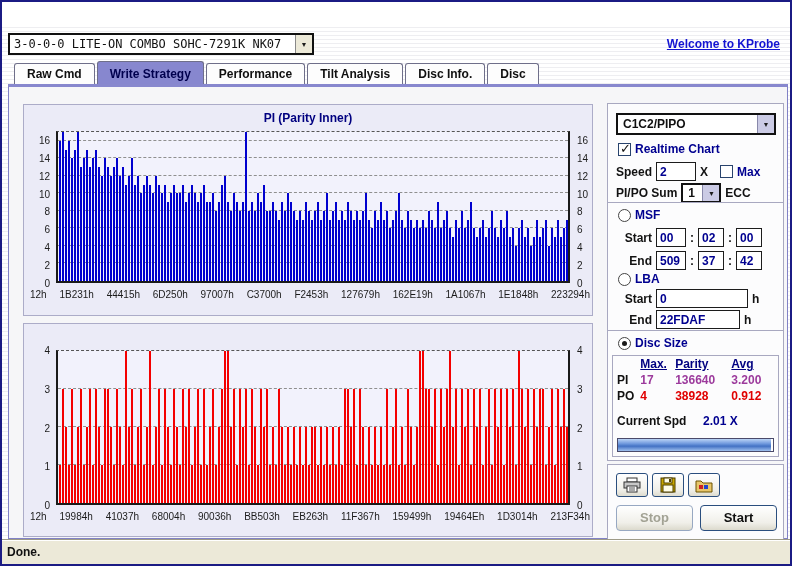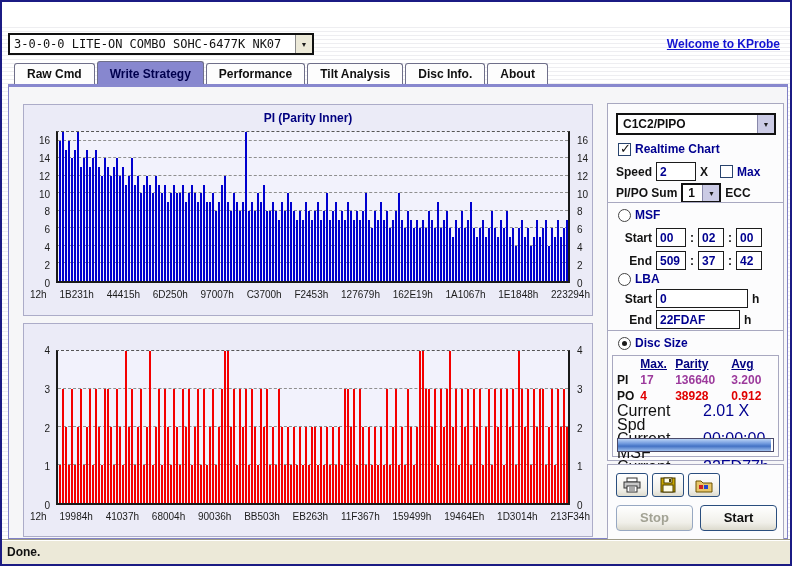--- a/index.html
+++ b/index.html
@@ -91,21 +91,21 @@
   
   .stats-inner { position:absolute; left:4px; top:24px; width:167px; height:102px; border:1px solid #A8A8C0; background:#FCFCFD; }
   .stats-head, .stats-row { display:flex; font-weight:bold; font-size:12px; padding:1px 4px; }
   .stats-head { color:#000080; }
   .stats-head span, .stats-row span { display:inline-block; }
   .c-name { width:24px; color:#111; }
   .c-max { width:36px; }
   .c-total { width:58px; }
   .c-avg { width:44px; }
   .stats-head .c-max, .stats-head .c-total, .stats-head .c-avg { text-decoration:underline; }
-  .cur-row { display:flex; font-weight:normal; font-size:16px; padding:0 4px; line-height:14px; }
+  .cur-row { display:flex; font-weight:bold; font-size:12px; padding:0 4px; line-height:14px;margin-top:10px; }
   .cur-row .cl { width:86px; color:#111; }
   .cur-row .cv { color:#000090; }
   .pbar { position:absolute; left:4px; bottom:4px; width:157px; height:14px; border:1px solid #4a4a6a; background:#fff; }
   .pfill { position:absolute; left:0; top:0; bottom:0;
     background:linear-gradient(180deg,#BBD4F6,#6D97DC 40%,#4372C4 60%,#9FC0EE); }
   .plabel { position:absolute; inset:0; text-align:center; font-size:10px; line-height:13px; color:#101010; }
 
   
   .icon-btn { position:absolute; top:8px; width:32px; height:24px; border:1px solid #2A4E7E; border-radius:3px;
     background:linear-gradient(180deg,#ffffff,#f1f0ea 70%,#dedccf); display:flex; align-items:center; justify-content:center; }
@@ -121,33 +121,33 @@
 </style>
 </head>
 <body>
 
 <div class="window">
 
 
   <div class="client">
 
     <div class="device-combo">
-      <span class="val">3-0-0-0 LITE-ON COMBO SOHC-6477K NK07</span>
+      <span class="val">3-0-0-0 LITE-ON COMBO SOHC-7291K NK07</span>
       <span class="combo-arrow">▼</span>
     </div>
 
     <a class="welcome" href="#">Welcome to KProbe</a>
 
     <div class="tabstrip">
         <div class="tab">Raw Cmd</div>
         <div class="tab active">Write Strategy</div>
         <div class="tab">Performance</div>
         <div class="tab">Tilt Analysis</div>
         <div class="tab">Disc Info.</div>
-        <div class="tab">About</div>
+        <div class="tab">Disc</div>
       </div>
 
     <div class="tabpage">
 
       <div class="panel" id="pi-panel">
         <div class="ptitle">PI (Parity Inner)</div>
         <div class="yticks left">
             <div class="ytick" style="bottom: calc(0% - 6px);">0</div>
             <div class="ytick" style="bottom: calc(11.7647% - 6px);">2</div>
             <div class="ytick" style="bottom: calc(23.5294% - 6px);">4</div>

